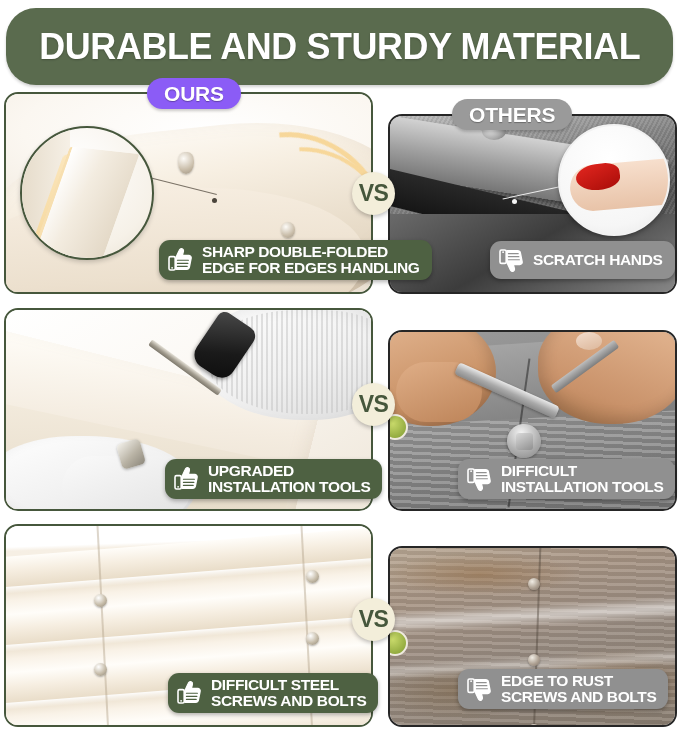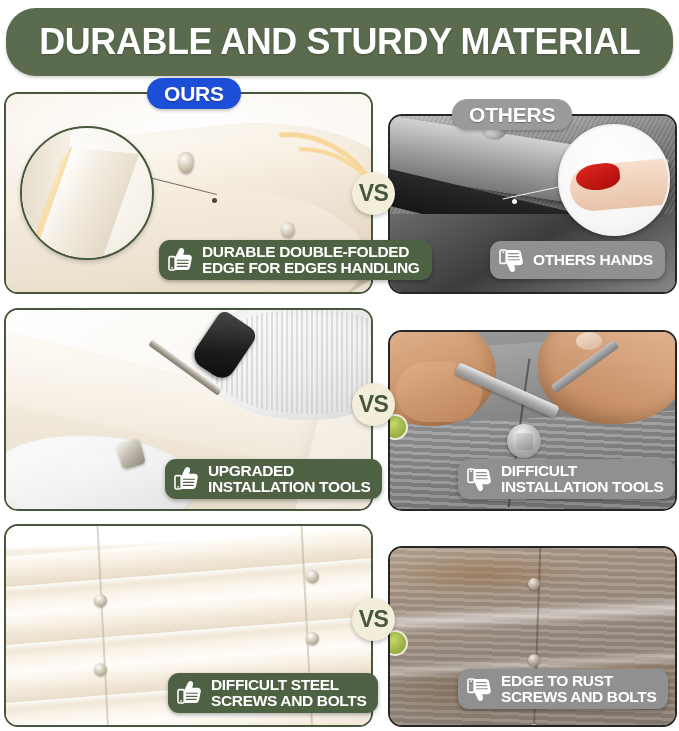--- a/index.html
+++ b/index.html
@@ -12,21 +12,21 @@
     overflow: hidden;
     position: relative;
   }
 
   
   .header-bar {
     position: absolute;
     left: 6px;
     top: 8px;
     width: 667px;
-    height: 68px;
+    height: 77px;
     background: #5A6B4E;
     border-radius: 30px;
     display: flex;
     align-items: center;
     justify-content: center;
     box-shadow: 0 2px 3px rgba(0,0,0,0.18);
   }
   .header-title {
     color: #ffffff;
     font-size: 37px;
@@ -47,21 +47,21 @@
     justify-content: center;
     padding: 0 17px;
     color: #ffffff;
     font-size: 21px;
     font-weight: bold;
     letter-spacing: -0.2px;
     z-index: 40;
     text-shadow: 0 1px 1px rgba(0,0,0,0.3);
     white-space: nowrap;
   }
-  .col-pill.ours   { left: 147px; top: 78px; background: #1d4ed8; box-shadow: 0 2px 3px rgba(0,0,0,0.2); }
+  .col-pill.ours   { left: 147px; top: 78px; background: #8b5cf6; box-shadow: 0 2px 3px rgba(0,0,0,0.2); }
   .col-pill.others { left: 452px; top: 99px; background: #9A9A9A; box-shadow: 0 2px 3px rgba(0,0,0,0.2); }
 
   
   .panel {
     position: absolute;
     overflow: hidden;
     border-radius: 14px;
   }
   .panel.ours   { left: 4px;   width: 369px; border: 2.5px solid #46573C; }
   .panel.others { left: 388px; width: 289px; border: 2.5px solid #262626; }
@@ -500,36 +500,36 @@
 <div class="caption good cap-1l">
   <span class="thumb-icon">
     <svg viewBox="0 0 32 32" aria-hidden="true">
       <path d="M10.5 13.5 L14.2 5.6 C14.8 4.2 16.3 3.6 17.4 4.2 C18.4 4.7 18.8 5.9 18.5 7.1 L17.4 11.2 L24.2 11.2 C26.0 11.2 27.2 12.7 26.8 14.3 L25.0 23.4 C24.7 24.9 23.4 25.9 21.9 25.9 L10.5 25.9 Z" fill="#ffffff" stroke="#ffffff" stroke-width="1.4" stroke-linejoin="round"></path>
       <rect x="3.2" y="12.4" width="6.6" height="14.2" rx="1.6" fill="none" stroke="#ffffff" stroke-width="1.7"></rect>
       <circle cx="6.5" cy="24.3" r="0.95" fill="#ffffff"></circle>
       <path d="M12.2 16.3 L23.9 16.3 M12.2 19.6 L23.3 19.6 M12.2 22.8 L22.6 22.8" stroke="#4E6142" stroke-width="1.25" stroke-linecap="round"></path>
     </svg>
   </span>
   <span class="ctext">
-    <span>DURABLE DOUBLE-FOLDED</span>
+    <span>SHARP DOUBLE-FOLDED</span>
     <span>EDGE FOR EDGES HANDLING</span>
   </span>
 </div>
 
 <div class="caption bad cap-1r">
   <span class="thumb-icon">
     <svg viewBox="0 0 32 32" aria-hidden="true">
       <path d="M10.5 18.5 L14.2 26.4 C14.8 27.8 16.3 28.4 17.4 27.8 C18.4 27.3 18.8 26.1 18.5 24.9 L17.4 20.8 L24.2 20.8 C26.0 20.8 27.2 19.3 26.8 17.7 L25.0 8.6 C24.7 7.1 23.4 6.1 21.9 6.1 L10.5 6.1 Z" fill="#ffffff" stroke="#ffffff" stroke-width="1.4" stroke-linejoin="round"></path>
       <rect x="3.2" y="5.4" width="6.6" height="14.2" rx="1.6" fill="none" stroke="#ffffff" stroke-width="1.7"></rect>
       <circle cx="6.5" cy="7.7" r="0.95" fill="#ffffff"></circle>
       <path d="M12.2 15.7 L23.9 15.7 M12.2 12.4 L23.3 12.4 M12.2 9.2 L22.6 9.2" stroke="#909090" stroke-width="1.25" stroke-linecap="round"></path>
     </svg>
   </span>
   <span class="ctext">
-    <span>OTHERS HANDS</span>
+    <span>SCRATCH HANDS</span>
   </span>
 </div>
 
 <div class="panel ours row2">
   <div class="photo p2l">
     <div class="panel-edge"></div>
     <div class="panel-edge2"></div>
     <div class="glove-top"></div>
     <div class="glove-knit"></div>
     <div class="sd-shaft"></div>

